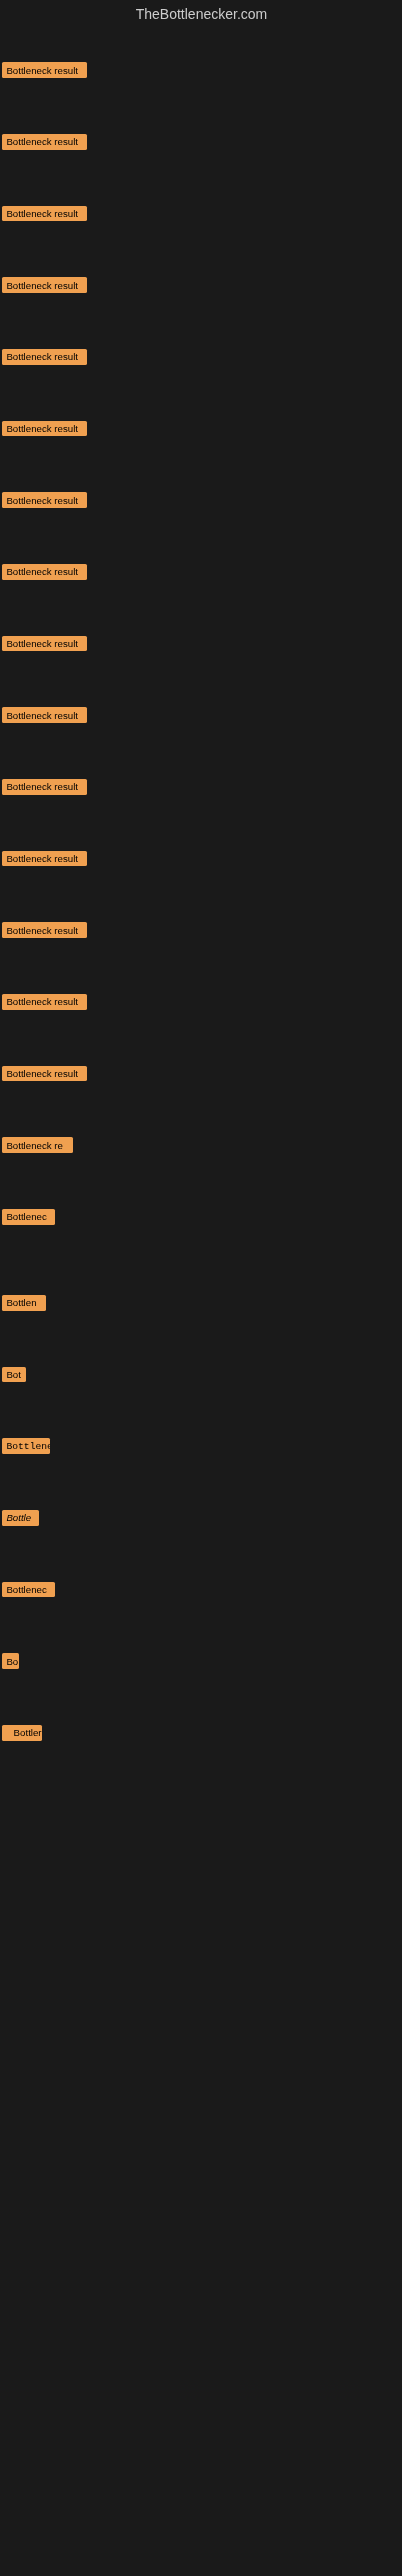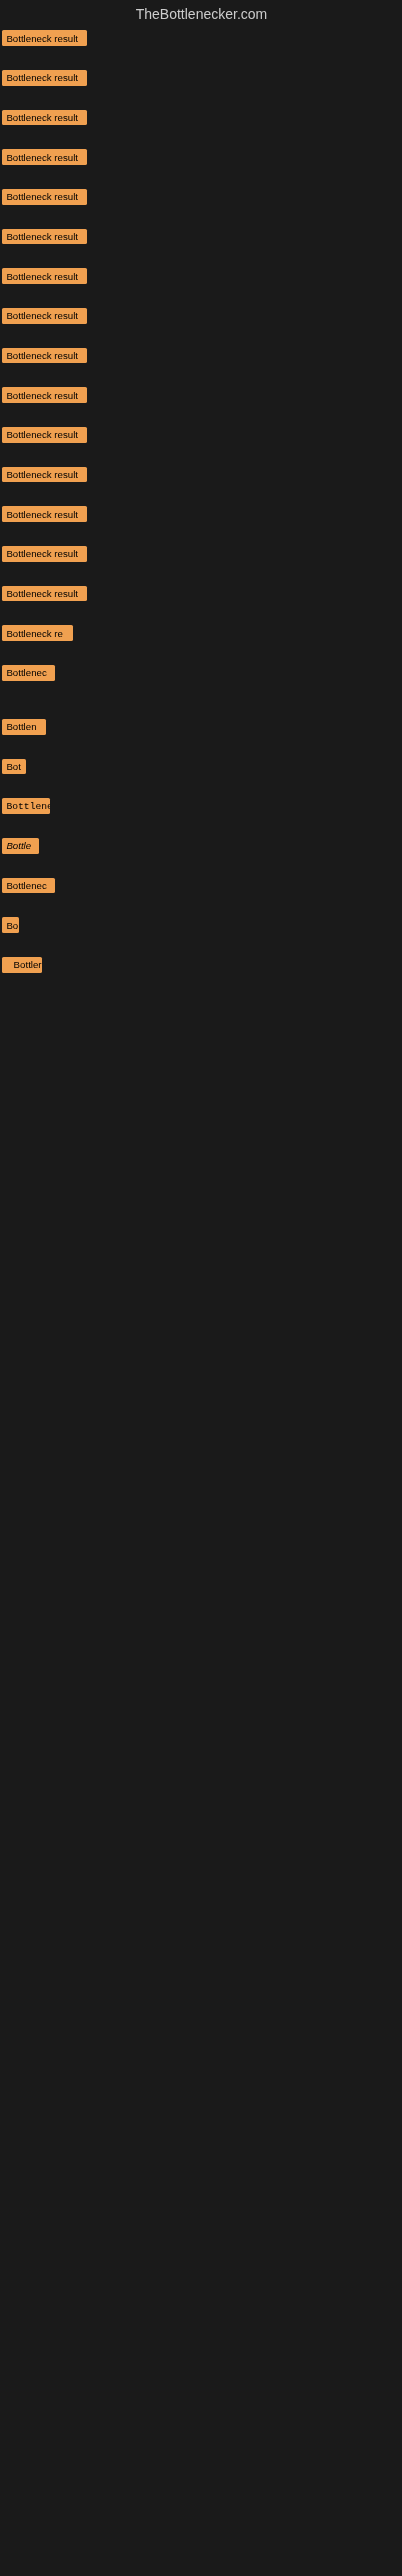--- a/index.html
+++ b/index.html
@@ -32,20 +32,21 @@
     .bottleneck-badge {
       display: inline-block;
       background-color: #f0a050;
       color: #000000;
       font-size: 9.7px;
       font-weight: normal;
       padding: 2.4px 4.8px;
       border-radius: 1.6px;
       white-space: nowrap;
       overflow: hidden;
+      margin-top: 32px;
     }
 
     .spacer {
       height: 14.5px;
     }
 
     .items-container {
       padding: 1.6px 0;
     }
   </style>

